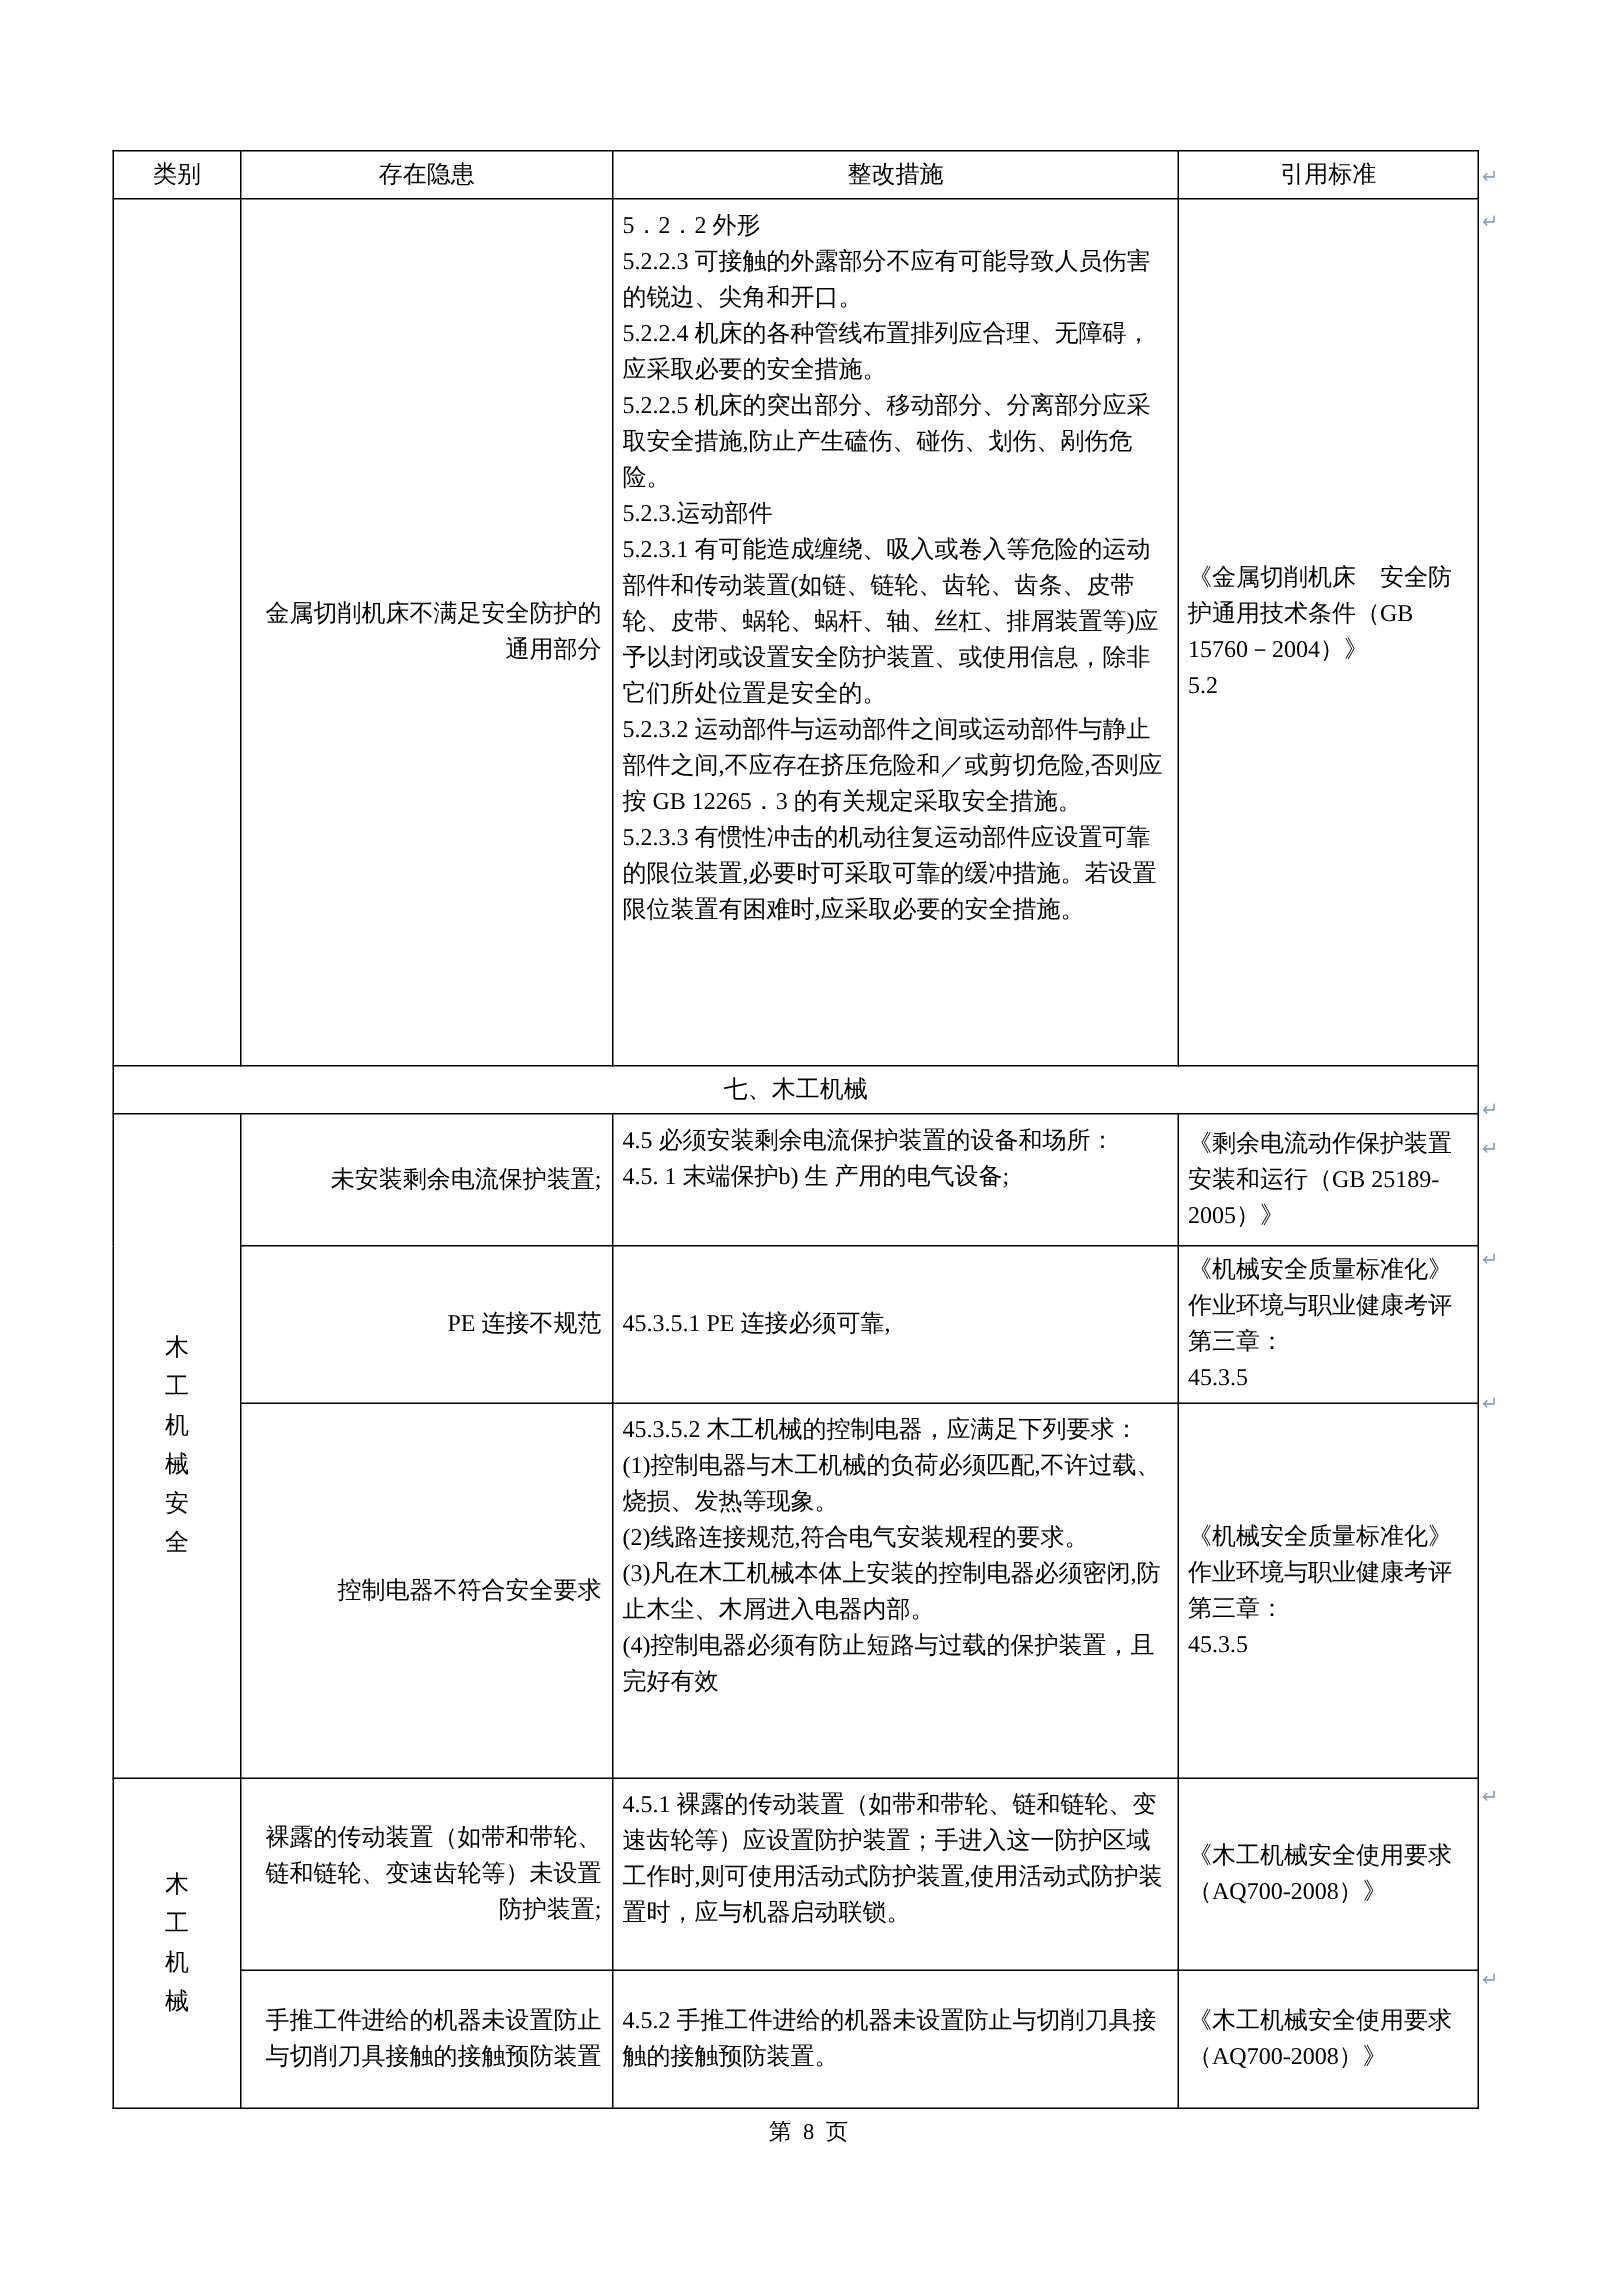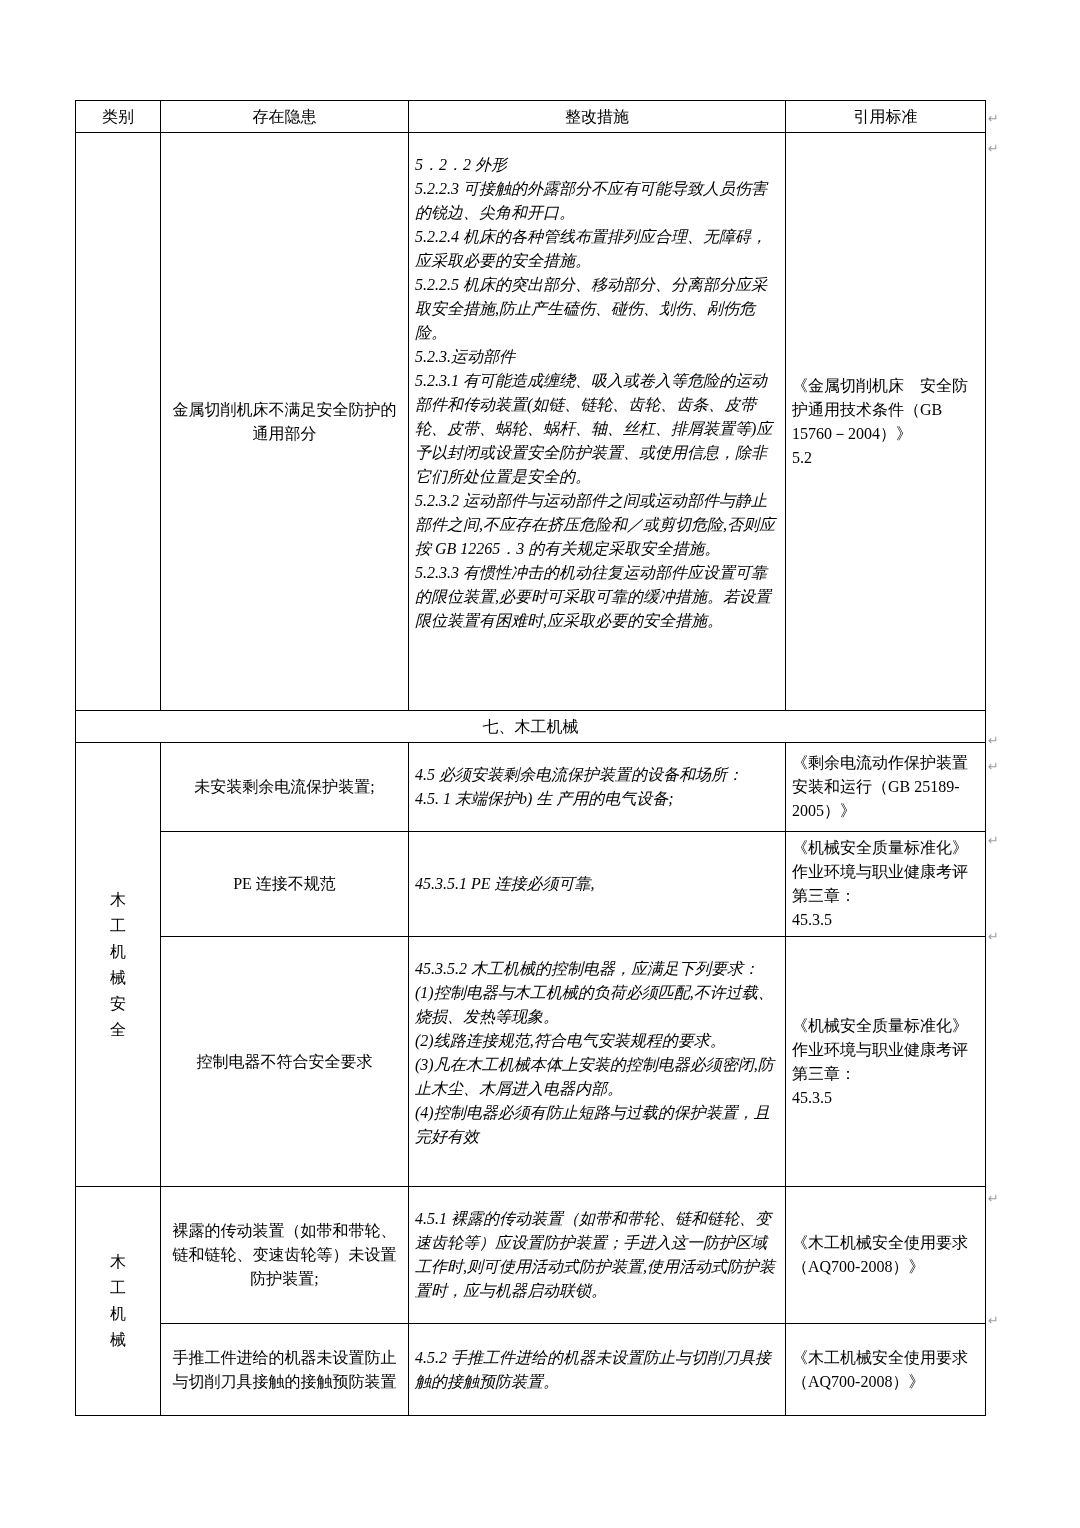--- a/index.html
+++ b/index.html
@@ -44,23 +44,23 @@
   tr.r-g2b { height: 92px; }
 
   td.section-cell { text-align: center; }
   td.cat-cell { text-align: center; padding: 2px; }
   .vtext {
     width: 1em;
     margin: 0 auto;
     word-break: break-all;
     line-height: 26px;
   }
-  td.hazard-cell { text-align: center; }
-  td.hazard-cell.centered { text-align: center; }
-  td.measures-cell { vertical-align: middle; text-align: left; padding: 20px 6px; font-style: italic; }
+  td.hazard-cell { text-align: right; }
+  td.hazard-cell.centered { }
+  td.measures-cell { vertical-align: middle; text-align: left; padding: 6px 6px; }
   td.measures-cell.top { vertical-align: top; }
   td.standard-cell { text-align: left; padding: 4px 6px; margin-top: 40px; }
   td p { margin: 0; }
 
   .footer {
     position: absolute;
     left: 0; right: 0;
     top: 1412px;
     text-align: center;
     font-size: 15px;
@@ -187,13 +187,14 @@
 
   <span class="pmark" style="top:112px">↵</span>
   <span class="pmark" style="top:142px">↵</span>
   <span class="pmark" style="top:734px">↵</span>
   <span class="pmark" style="top:760px">↵</span>
   <span class="pmark" style="top:834px">↵</span>
   <span class="pmark" style="top:930px">↵</span>
   <span class="pmark" style="top:1192px">↵</span>
   <span class="pmark" style="top:1314px">↵</span>
 
+  <div class="footer">第 8 页</div>
 </div>
 
 </body></html>

